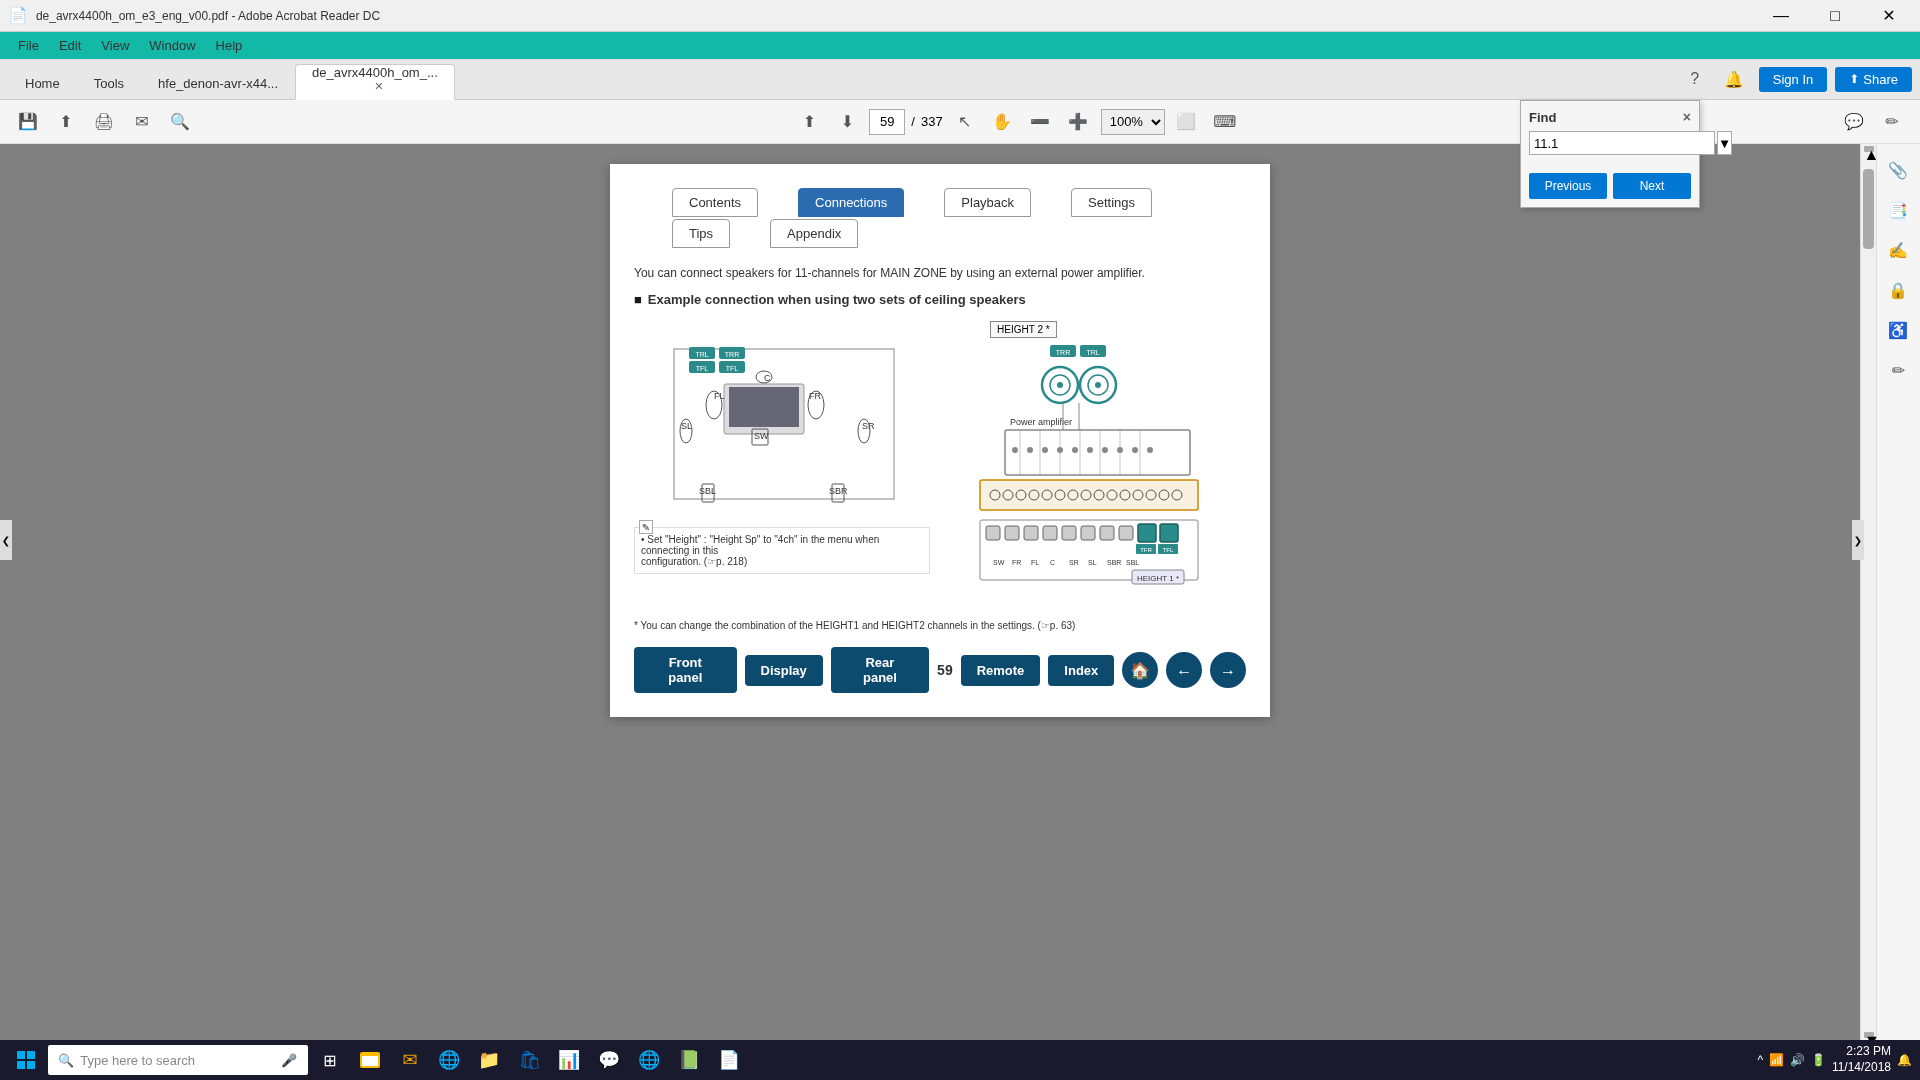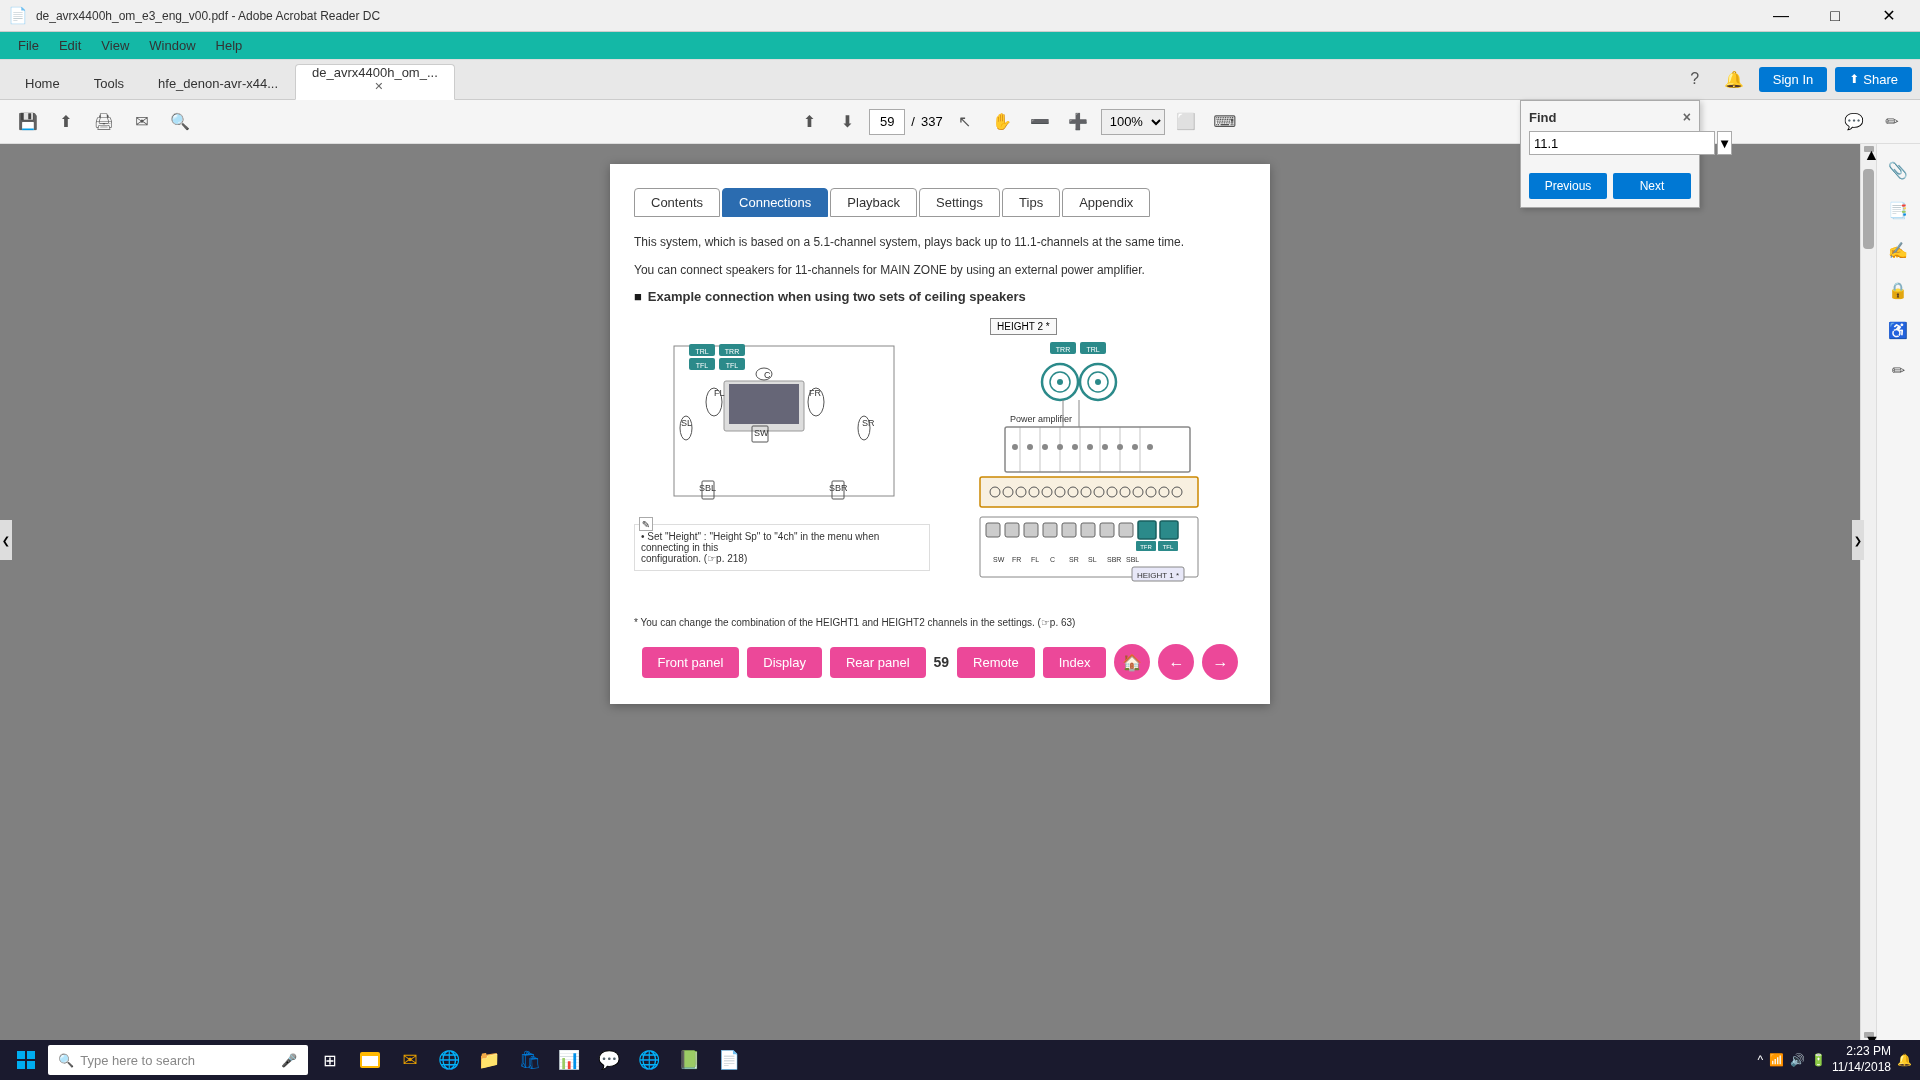--- a/index.html
+++ b/index.html
@@ -66,21 +66,21 @@
     
     .pdf-page {
       width: 660px; background: white; box-shadow: 0 2px 10px rgba(0,0,0,0.3);
       padding: 24px; position: relative;
     }
 
     
     .doc-tabs { display: flex; gap: 2px; margin-bottom: 16px; flex-wrap: wrap; }
     .doc-tab {
       padding: 6px 16px; border: 1px solid #999; border-radius: 4px 4px 0 0;
-      font-size: 13px; cursor: pointer; background: white; color: #333;
+      font-size: 13px; cursor: pointer; background: white; color: #333; margin-left: 38px;
     }
     .doc-tab.active { background: #2b6cb0; color: white; border-color: #2b6cb0; }
 
     
     .section-title {
       background: #4a7bbf; color: white; padding: 8px 12px;
       font-size: 16px; font-weight: bold; margin-bottom: 12px; border-radius: 2px;
     }
 
     .desc-text { font-size: 12px; color: #333; line-height: 1.5; margin-bottom: 10px; }
@@ -93,21 +93,21 @@
     .diagram-left { flex: 1; }
     .diagram-right { flex: 1; }
 
     
     .note-box { border: 1px solid #ccc; padding: 8px; font-size: 11px; color: #333; margin-top: 8px; }
 
     
     .bottom-nav { display: flex; align-items: center; justify-content: center; gap: 8px; margin-top: 16px; }
     .nav-btn {
       padding: 8px 16px; border: none; border-radius: 4px;
-      background: #ec4899; color: white; font-size: 13px; cursor: pointer; font-weight: normal; text-align: right;
+      background: #0c4a6e; color: white; font-size: 13px; cursor: pointer; font-weight: bold;
     }
     .nav-btn.round { width: 36px; height: 36px; border-radius: 50%; padding: 0; display: flex; align-items: center; justify-content: center; font-size: 16px; }
     .page-num { font-size: 14px; font-weight: bold; color: #333; }
     .scroll-thumb {
       position: absolute; top: 20px; left: 2px; right: 2px; height: 80px;
       background: #aaa; border-radius: 4px;
     }
     .taskbar {
       position: absolute; bottom: 0; left: 0; right: 0; height: 40px;
       background: #1a1a2e; display: flex; align-items: center; padding: 0 8px; gap: 4px; z-index: 200;
@@ -239,21 +239,20 @@
     <div class="doc-tabs">
       <div class="doc-tab">Contents</div>
       <div class="doc-tab active">Connections</div>
       <div class="doc-tab">Playback</div>
       <div class="doc-tab">Settings</div>
       <div class="doc-tab">Tips</div>
       <div class="doc-tab">Appendix</div>
     </div>
 
 
-    <p class="desc-text">This system, which is based on a 5.1-channel system, plays back up to 11.1-channels at the same time.</p>
     <p class="desc-text">You can connect speakers for 11-channels for MAIN ZONE by using an external power amplifier.</p>
 
     <div class="subsection-title">
       <span>Example connection when using two sets of ceiling speakers</span>
     </div>
 
     <div class="diagram-area">
 
       <div class="diagram-left">
         <svg viewBox="0 0 280 200" width="280" height="200">

